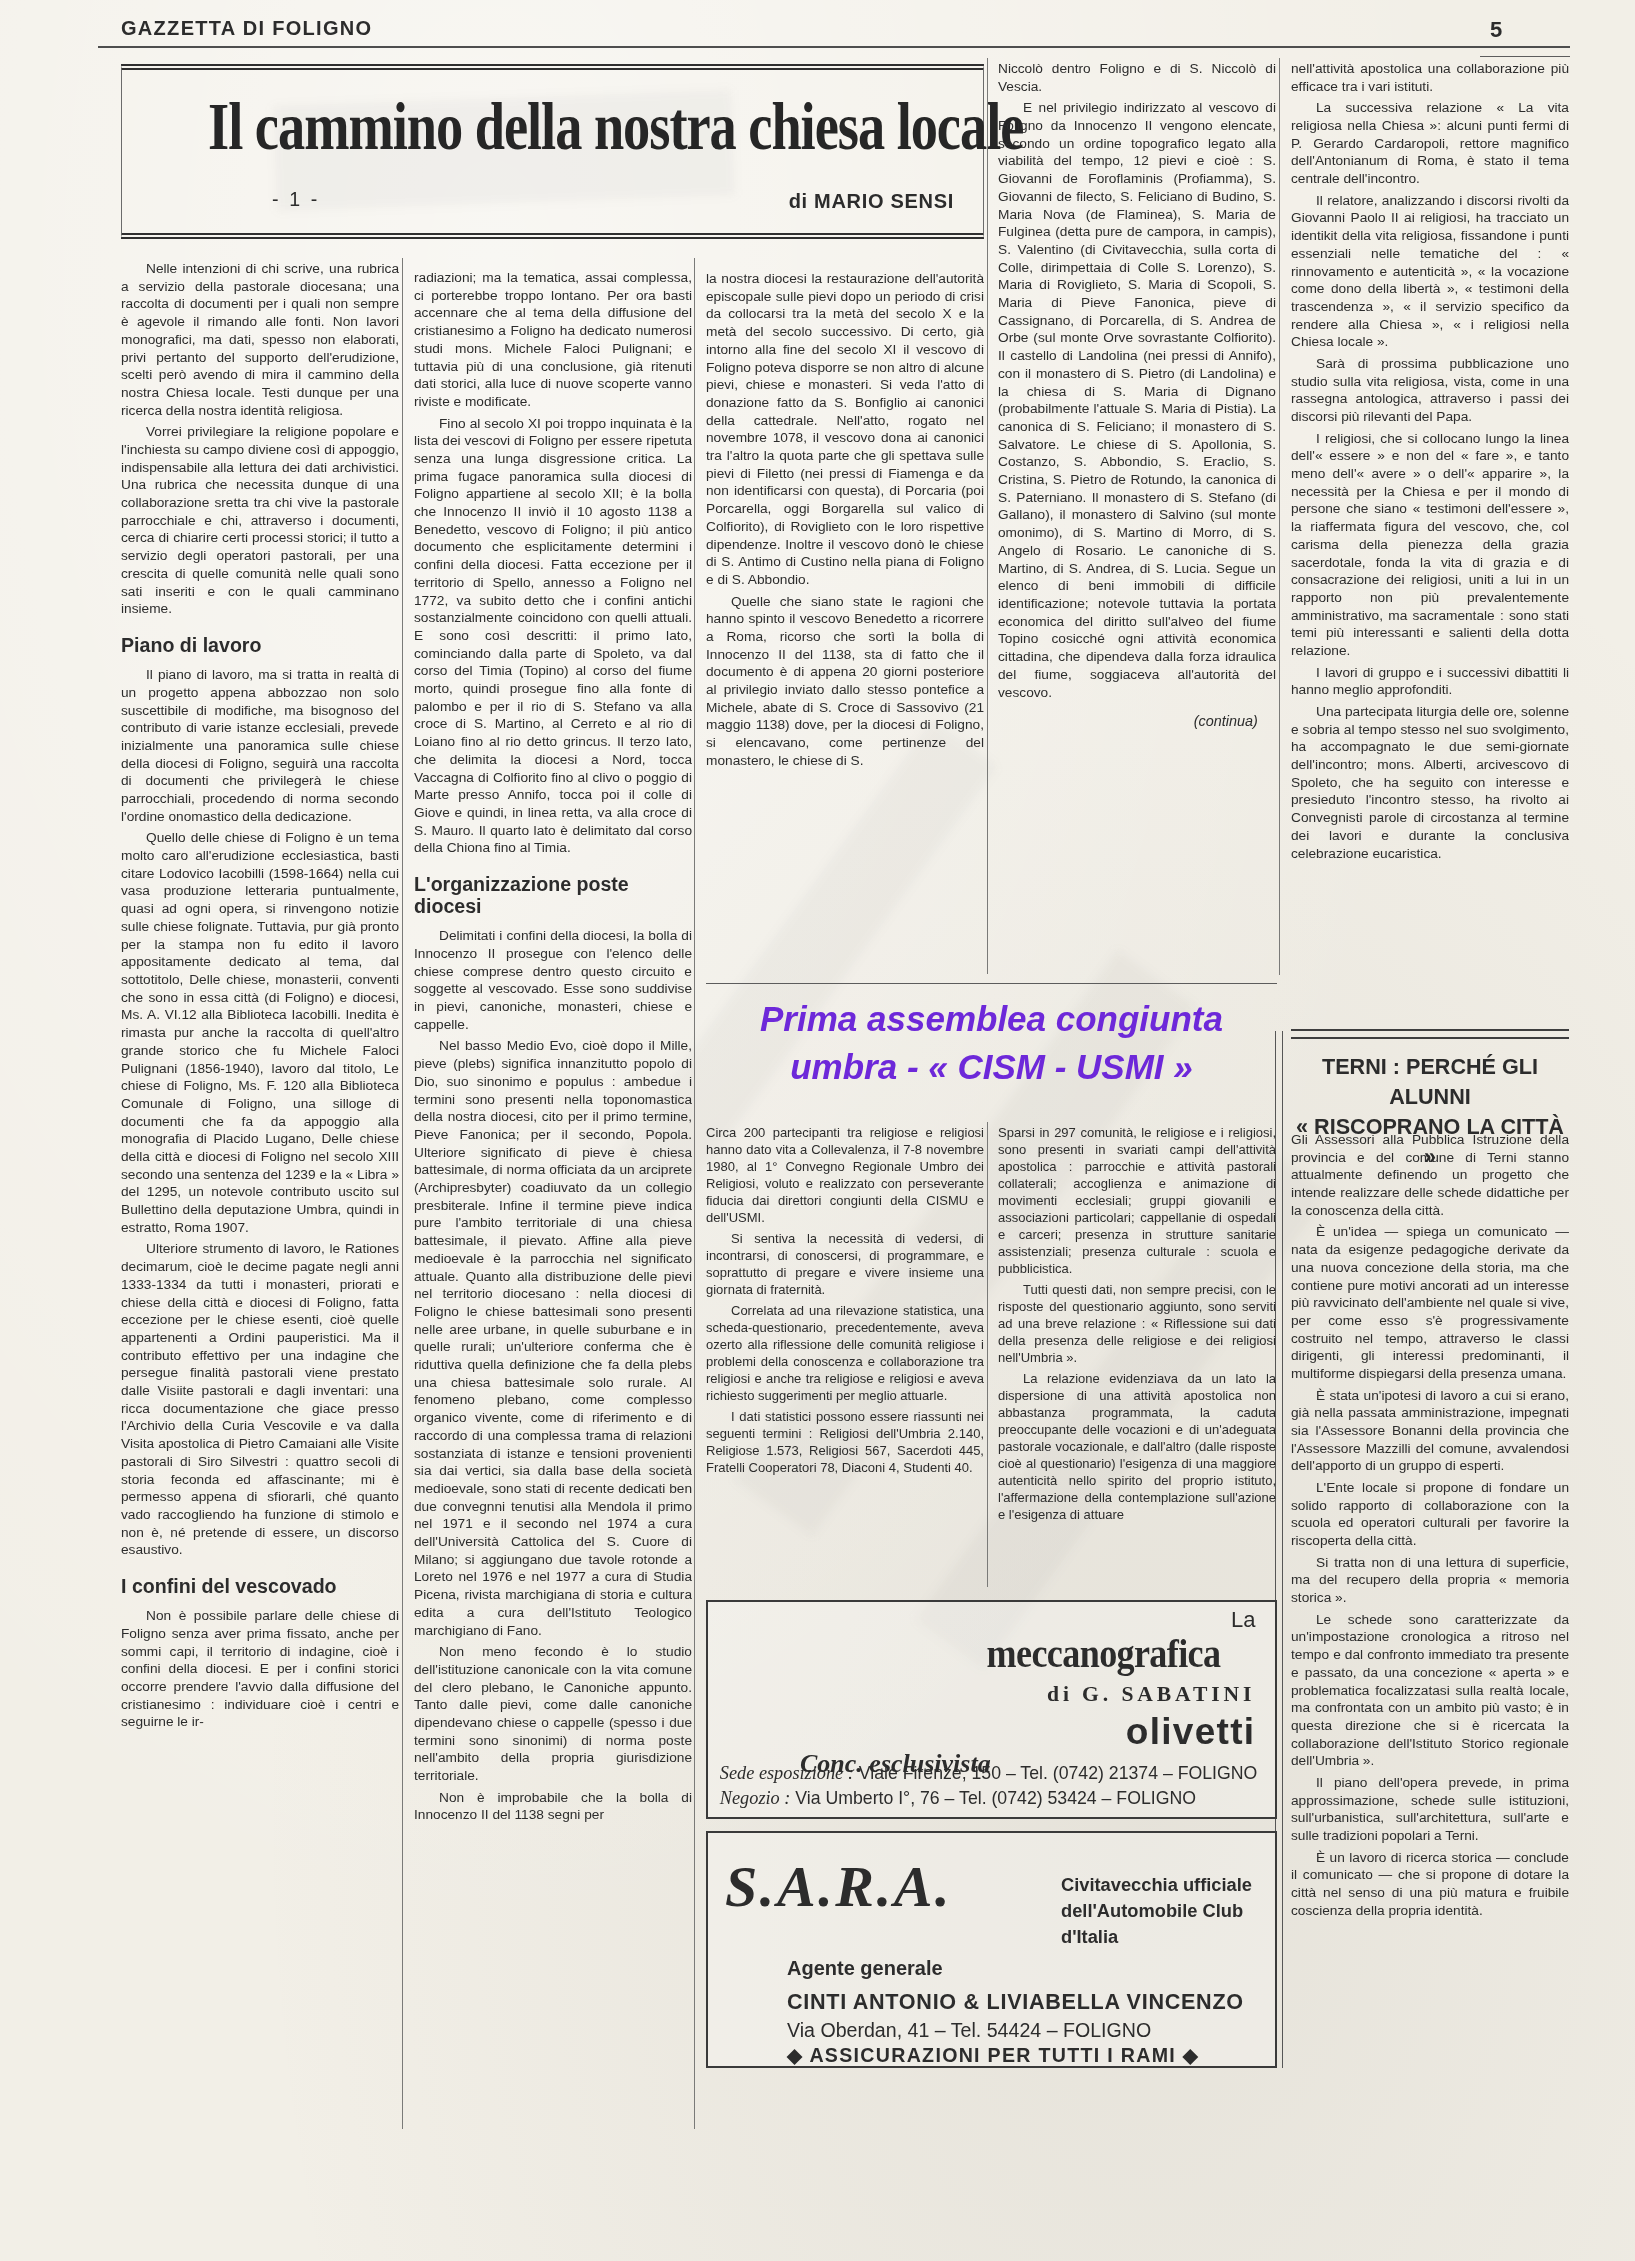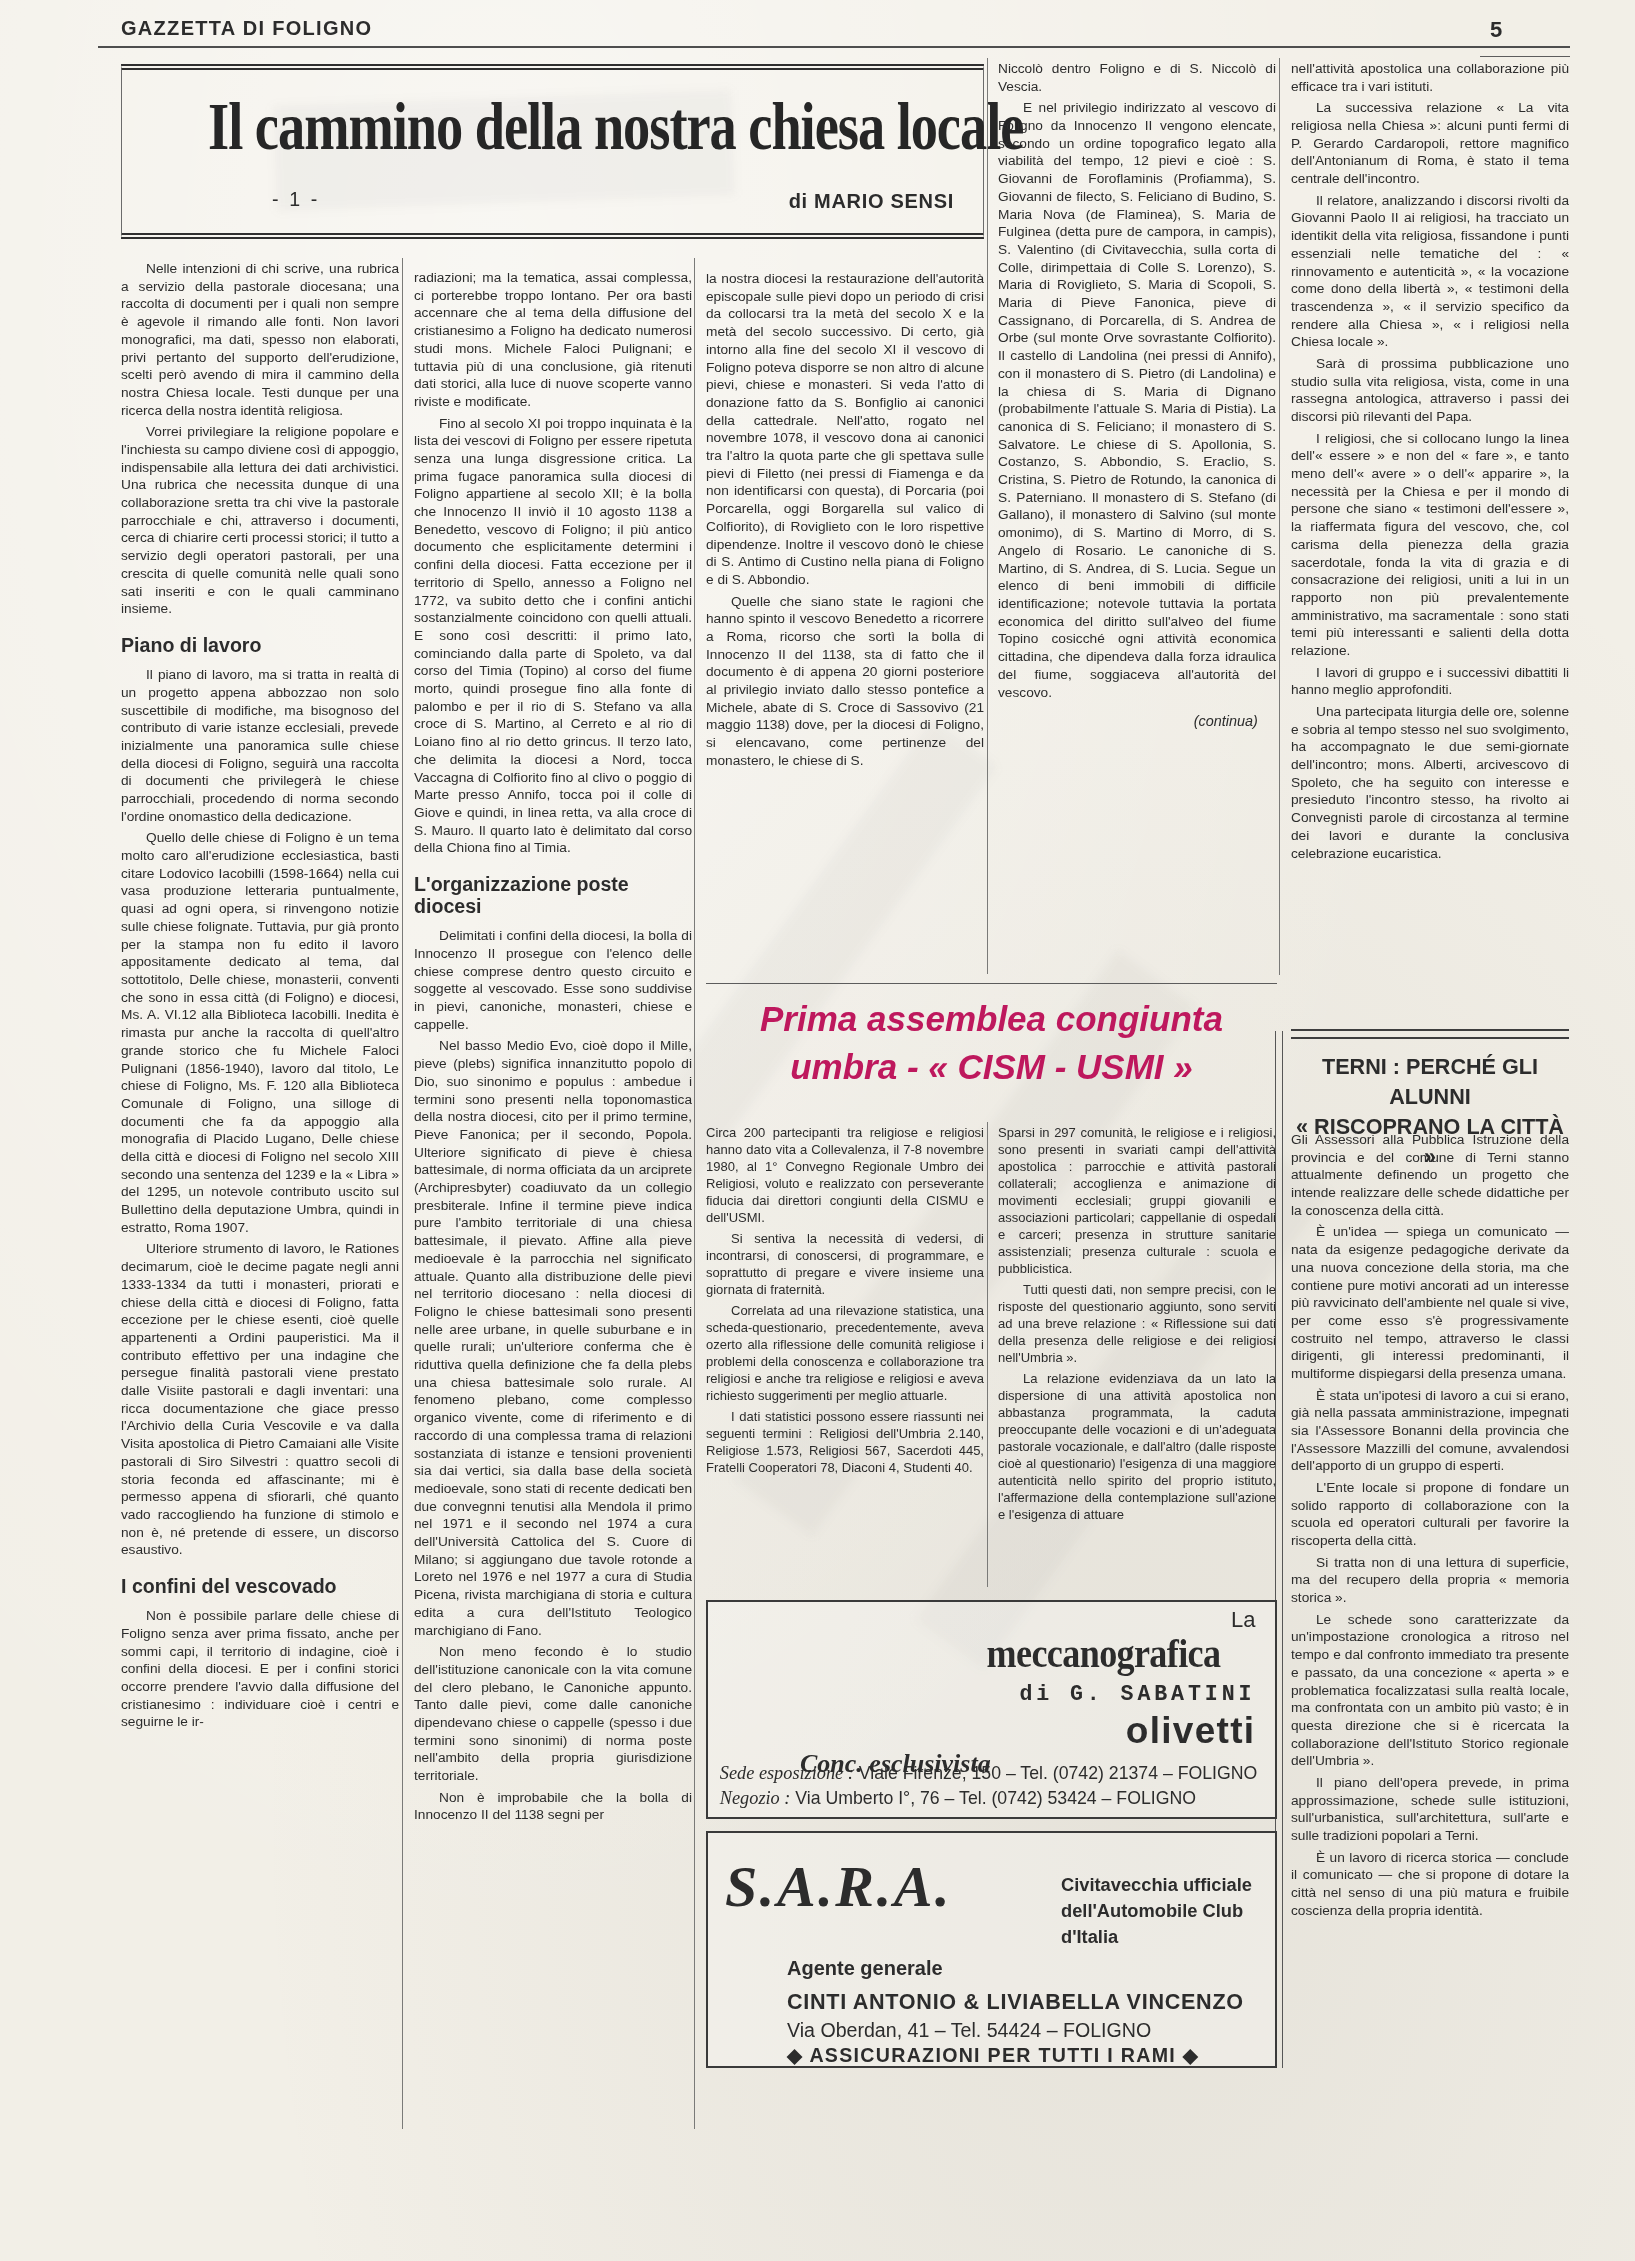--- a/index.html
+++ b/index.html
@@ -29,38 +29,38 @@
   .headline-byline{position:absolute;right:29px;bottom:19.6px;font-size:20px;font-weight:bold;letter-spacing:0.7px;}
 
   .colbox{position:absolute;width:278px;font-size:13.7px;line-height:17.7px;text-align:justify;overflow:hidden;}
   .colbox p{margin:0 0 3.9px;}
   .b-p{text-indent:25px;}
   .b-pf{text-indent:0;}
   .b-h{font-weight:bold;font-size:19.6px;line-height:22px;margin:15.7px 0 10.5px !important;text-indent:0;text-align:left;}
   .b-cont{font-style:italic;text-align:right;font-size:14.4px;margin:11.8px 18.3px 0 0 !important;}
 
   .cism-title{position:absolute;left:706px;top:995px;width:571px;text-align:center;
-        font-weight:bold;font-style:italic;font-size:35px;line-height:48px;color:#be185d;}
+        font-weight:bold;font-style:italic;font-size:35px;line-height:48px;color:#6d28d9;}
   .cism-col{font-size:13px;line-height:17px;}
 
   .terni-title{position:absolute;left:1291px;top:1052px;width:278px;text-align:center;
         font-weight:bold;font-size:21.6px;line-height:30px;}
 
   .adbox{position:absolute;left:706px;width:571px;border:2px solid #3a3a3a;box-sizing:border-box;background:rgba(255,255,255,.25);}
   .ad-mecc{top:1600px;height:219px;}
   .mecc-left{position:absolute;left:10.5px;top:9.2px;width:242px;}
   .mecc-label{font-weight:bold;font-size:15px;letter-spacing:2px;margin-top:6.5px;}
   .mecc-label.sp{letter-spacing:5.9px;}
   .mecc-conc{position:absolute;left:92px;top:147px;font-family:"Liberation Serif",serif;
         font-style:italic;font-weight:bold;font-size:26px;}
   .mecc-right{position:absolute;right:19.6px;top:5.2px;width:288px;text-align:right;}
   .mecc-la{font-size:22px;margin-left:2.6px;}
   .mecc-name{font-family:"Liberation Serif",serif;font-weight:bold;font-size:41px;letter-spacing:-0.7px;
         transform:scaleX(.88);transform-origin:0 50%;white-space:nowrap;margin-top:-3.9px;}
-  .mecc-sab{font-family:Liberation Mono, monospace;font-weight:bold;font-size:21.6px;letter-spacing:3.9px;margin:5.2px 0 0 26px;}
+  .mecc-sab{font-family:Liberation Serif, serif;font-weight:bold;font-size:21.6px;letter-spacing:3.9px;margin:5.2px 0 0 26px;}
   .mecc-oli{font-weight:bold;font-size:37px;letter-spacing:1.3px;margin:3.9px 0 0 26px;}
   .mecc-addr{position:absolute;left:11.8px;font-size:17.7px;}
   .mecc-addr em{font-family:"Liberation Serif",serif;font-size:18.3px;}
   .mecc-addr.a1{bottom:33px;}
   .mecc-addr.a2{bottom:7.9px;}
 
   .ad-sara{top:1831px;height:237px;}
   .sara-name{position:absolute;left:17px;top:19.6px;font-family:"Liberation Serif",serif;
         font-style:italic;font-weight:bold;font-size:58px;letter-spacing:2.6px;}
   .sara-official{position:absolute;left:353px;top:39px;width:209px;font-weight:bold;font-size:18.3px;line-height:26px;}

